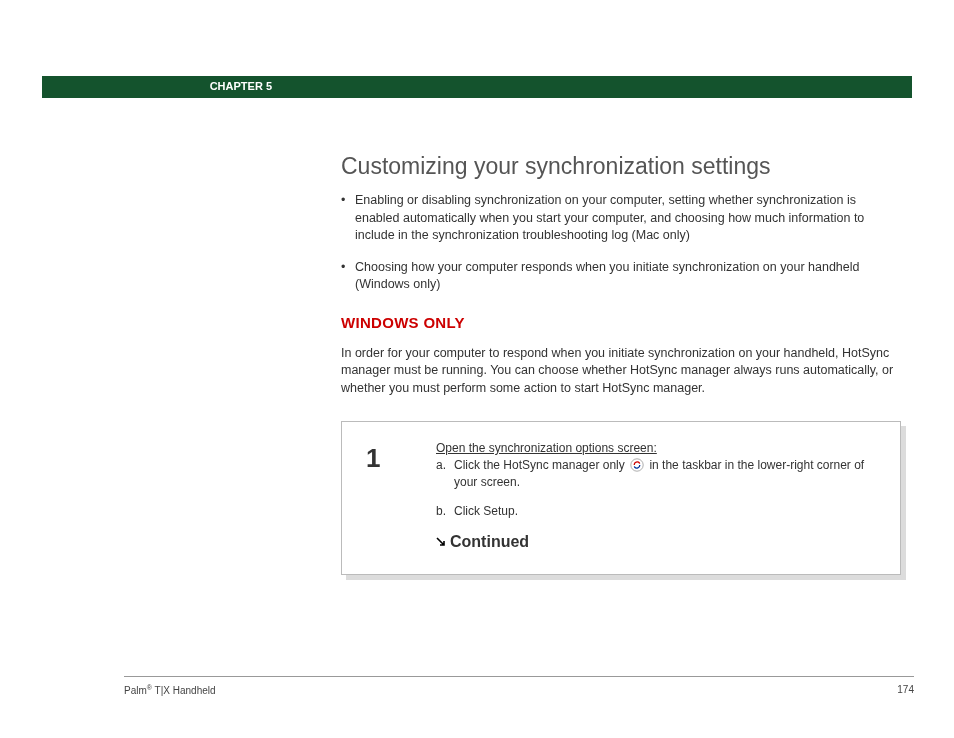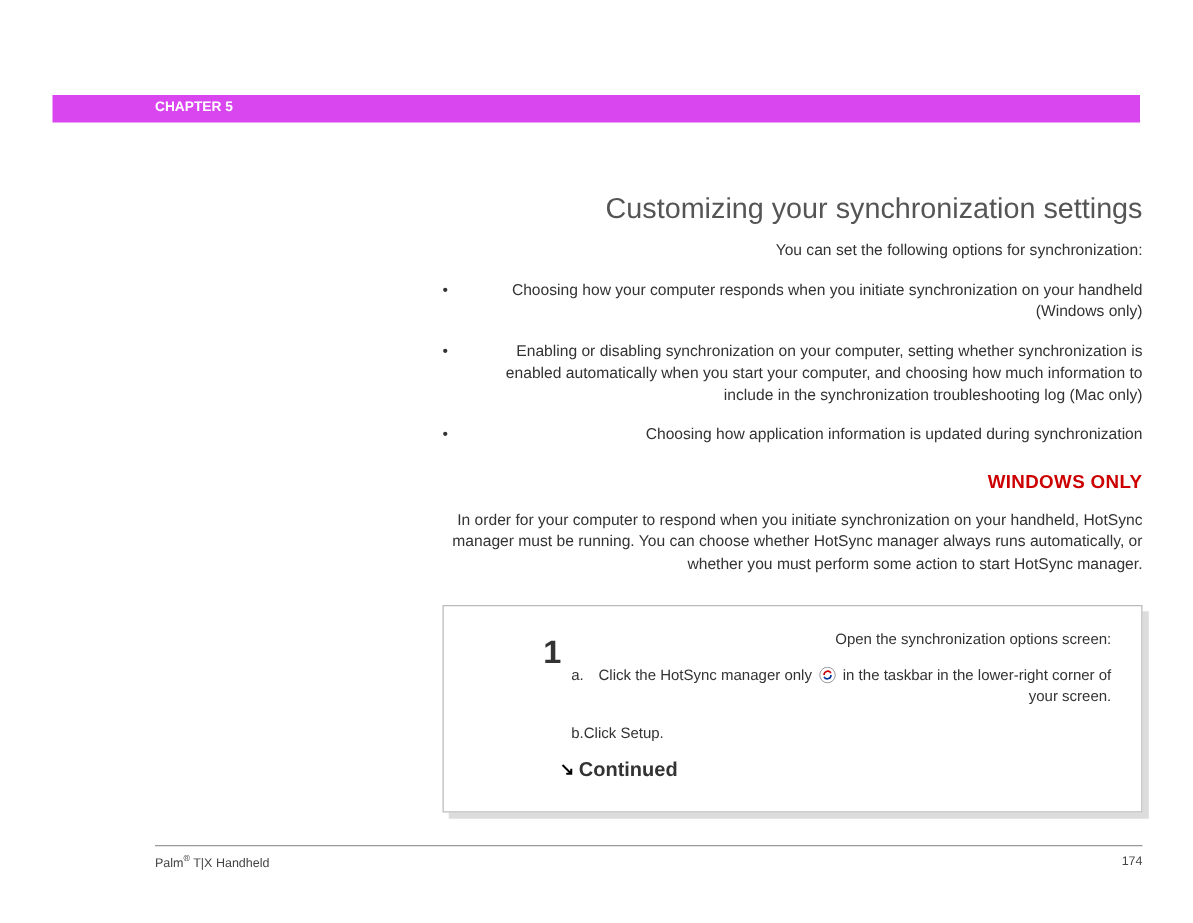--- a/index.html
+++ b/index.html
@@ -12,35 +12,35 @@
     color: #333;
     font-size: 12.5px;
     line-height: 1.4;
   }
   .header-bar {
     position: absolute;
     top: 76px;
     left: 42px;
     width: 870px;
     height: 22px;
-    background: #d946ef;
+    background: #14532d;
     display: flex;
     align-items: center;
     color: #fff;
     font-weight: bold;
     font-size: 11px;
+    text-align: right;
   }
   .chapter-cell { width: 230px; padding-left: 82px; }
   .title-cell { flex: 1; padding-left: 82px; }
   .content {
     position: absolute;
     top: 150px;
-    left: 354px;
+    left: 341px;
     width: 560px;
-    text-align: right;
   }
   h1.page-title {
     font-size: 23px;
     font-weight: 400;
     color: #555;
     letter-spacing: 0px;
     margin-bottom: 10px;
   }
   .intro { margin-bottom: 14px; }
   ul.bullets { list-style: none; margin-bottom: 18px; }
@@ -62,21 +62,21 @@
     position: absolute;
   }
   .step-number {
     font-size: 26px;
     font-weight: bold;
     color: #333;
     width: 70px;
     flex-shrink: 0;
   }
   .step-body { flex: 1; font-size: 12px; }
-  .step-lead { margin-bottom: 12px; }
+  .step-lead { margin-bottom: 0; text-decoration: underline; }
   .sub-item { display: flex; margin-bottom: 12px; }
   .sub-item .letter { width: 18px; flex-shrink: 0; }
   .continued { font-weight: bold; font-size: 16px; display: flex; align-items: center; gap: 4px; }
   .continued svg { width: 10px; height: 10px; }
   .hotsync-icon {
     display: inline-block;
     width: 14px;
     height: 14px;
     vertical-align: -3px;
     margin: 0 2px;
@@ -99,25 +99,23 @@
 </style>
 </head>
 <body>
 
 <div class="header-bar">
   <div class="chapter-cell">CHAPTER 5</div>
 </div>
 
 <div class="content">
   <h1 class="page-title">Customizing your synchronization settings</h1>
-  <p class="intro">You can set the following options for synchronization:</p>
   <ul class="bullets">
+    <li>Enabling or disabling synchronization on your computer, setting whether synchronization is enabled automatically when you start your computer, and choosing how much information to include in the synchronization troubleshooting log (Mac only)</li>
     <li>Choosing how your computer responds when you initiate synchronization on your handheld (Windows only)</li>
-    <li>Enabling or disabling synchronization on your computer, setting whether synchronization is enabled automatically when you start your computer, and choosing how much information to include in the synchronization troubleshooting log (Mac only)</li>
-    <li>Choosing how application information is updated during synchronization</li>
   </ul>
   <div class="windows-only">WINDOWS ONLY</div>
   <p class="section-body">In order for your computer to respond when you initiate synchronization on your handheld, HotSync manager must be running. You can choose whether HotSync manager always runs automatically, or whether you must perform some action to start HotSync manager.</p>
 
   <div class="step-card">
     <div class="step-number">1</div>
     <div class="step-body">
       <p class="step-lead">Open the synchronization options screen:</p>
       <div class="sub-item">
         <div class="letter">a.</div>

